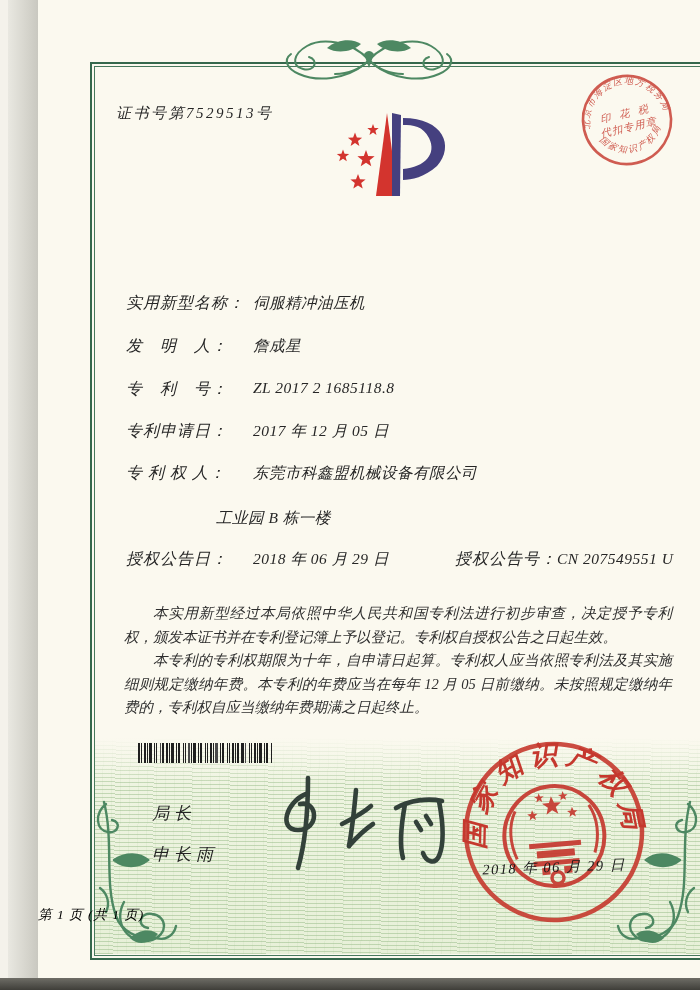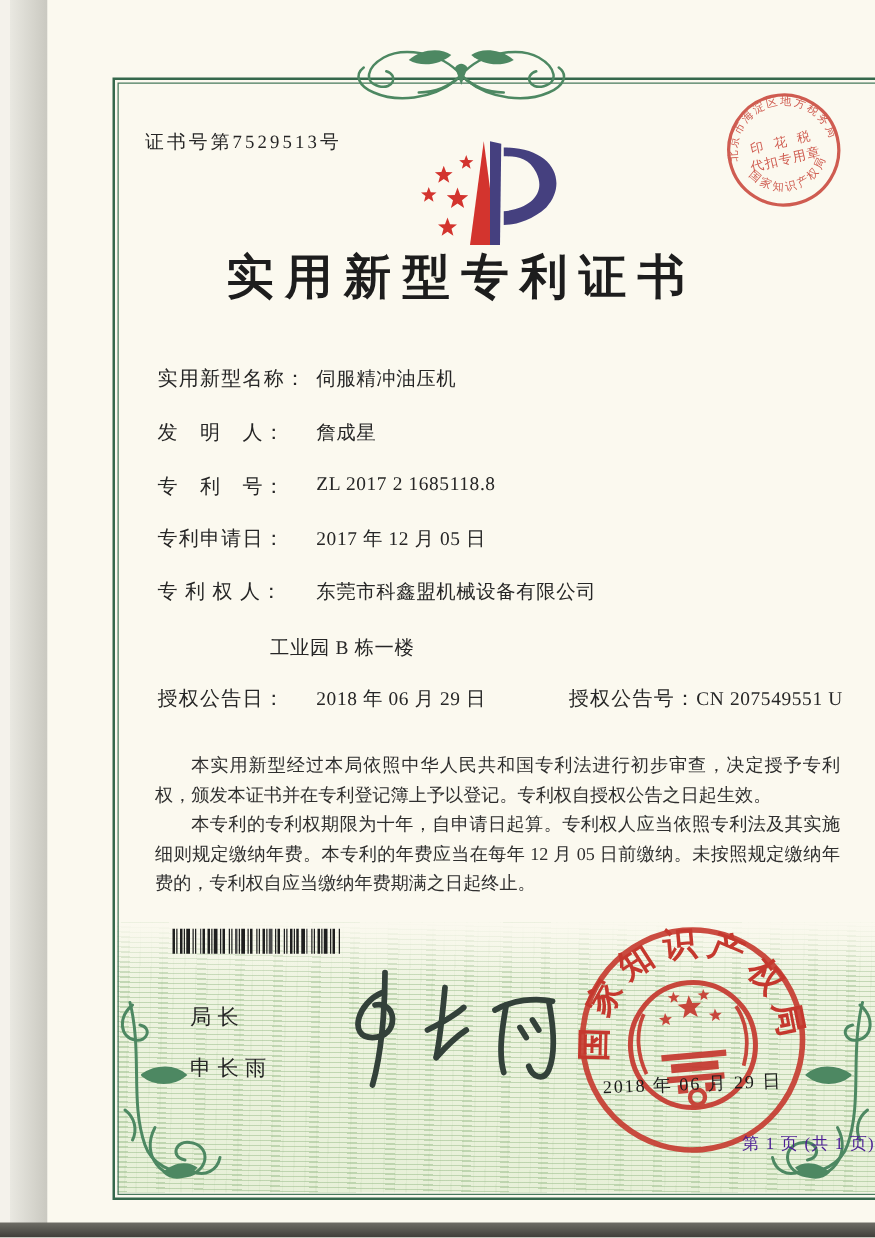--- a/index.html
+++ b/index.html
@@ -1,21 +1,21 @@
 <!DOCTYPE html>
 <html><head>
 <meta charset="utf-8">
 <style>
   html,body{margin:0;padding:0;}
   body{width:700px;height:990px;overflow:hidden;background:#f4f2eb;
        font-family:"Liberation Serif","DejaVu Serif",serif;color:#2b2b2b;}
   .photo{position:relative;width:700px;height:990px;background:#f4f2eb;}
   .scan-strip{position:absolute;left:8px;top:0;width:30px;height:982px;
        background:linear-gradient(90deg,#e9e8e1,#d3d2ca 70%,#c9c8c0);}
-  .paper{position:absolute;left:38px;top:0;width:662px;height:980px;background:#fbf9ef;}
+  .paper{position:absolute;left:38px;top:0;width:662px;height:980px;background:#fbf9ef;font-style:italic;}
   .photo-edge-bottom{position:absolute;left:0;top:978px;width:700px;height:12px;
        background:linear-gradient(#6e6d66,#3f3e39);}
 
   
   .cert-border{position:absolute;left:52px;top:62px;width:614px;height:894px;
        border:2px solid #35684c;}
   .cert-border .inner{position:absolute;inset:2px;border:1px solid #47795c;}
 
   
   .band{position:absolute;left:56px;top:738px;width:606px;height:216px;
@@ -46,22 +46,22 @@
 
   .signer{position:absolute;left:114px;font-size:17px;letter-spacing:5px;color:#242424;}
   .signature{position:absolute;left:212px;top:772px;}
 
   .seal{position:absolute;left:421px;top:736px;transform:rotate(-5deg);}
   .seal-date{position:absolute;left:428px;top:858px;width:176px;text-align:center;
      font-size:14.5px;letter-spacing:1.5px;color:#1b1b1b;transform:rotate(-2deg);}
 
   .tax-stamp{position:absolute;left:541px;top:72px;transform:rotate(-13deg);opacity:.92;}
 
-  .footer{position:absolute;left:0;top:906px;width:662px;text-align:right;
-     font-size:13.5px;letter-spacing:1px;color:#4c1d95;}
+  .footer{position:absolute;left:0;top:906px;width:662px;text-align:left;
+     font-size:13.5px;letter-spacing:1px;color:#000000;}
 
   .ornament{position:absolute;}
   .orn-top{left:231px;top:34px;}
   .orn-bl{left:52px;top:798px;}
   .orn-br{left:578px;top:798px;transform:scaleX(-1);}
 </style>
 </head>
 <body>
 
 <div class="photo">
@@ -128,21 +128,20 @@
       <path fill="#45407f" d="M82,8 C122,8 134,36 116,56 C104,67 90,70 82,70 L82,59 C104,57 116,44 108,28 C102,16 92,15 82,15 Z"></path>
       <g id="logo-stars" fill="#d3342e">
           <polygon points="22.0,39.5 23.6,43.8 28.2,44.0 24.6,46.8 25.8,51.3 22.0,48.7 18.2,51.3 19.4,46.8 15.8,44.0 20.4,43.8" fill="#d3342e"></polygon>
           <polygon points="34.0,22.5 35.9,27.5 41.1,27.7 37.0,31.0 38.4,36.1 34.0,33.1 29.6,36.1 31.0,31.0 26.9,27.7 32.1,27.5" fill="#d3342e"></polygon>
           <polygon points="52.0,14.0 53.5,18.0 57.7,18.1 54.4,20.8 55.5,24.9 52.0,22.5 48.5,24.9 49.6,20.8 46.3,18.1 50.5,18.0" fill="#d3342e"></polygon>
           <polygon points="45.0,40.0 47.2,45.9 53.6,46.2 48.6,50.2 50.3,56.3 45.0,52.8 39.7,56.3 41.4,50.2 36.4,46.2 42.8,45.9" fill="#d3342e"></polygon>
           <polygon points="37.0,64.0 39.0,69.3 44.6,69.5 40.2,73.0 41.7,78.5 37.0,75.4 32.3,78.5 33.8,73.0 29.4,69.5 35.0,69.3" fill="#d3342e"></polygon>
         </g>
     </svg>
 
-    <div class="title">实用新型专利证书</div>
 
     <div class="fields">
       <div class="frow" style="top:293px">
         <span class="flabel">实用新型名称：</span><span class="fvalue">伺服精冲油压机</span>
       </div>
       <div class="frow" style="top:336px">
         <span class="flabel">发　明　人：</span><span class="fvalue">詹成星</span>
       </div>
       <div class="frow" style="top:379px">
         <span class="flabel">专　利　号：</span><span class="fvalue">ZL 2017 2 1685118.8</span>

